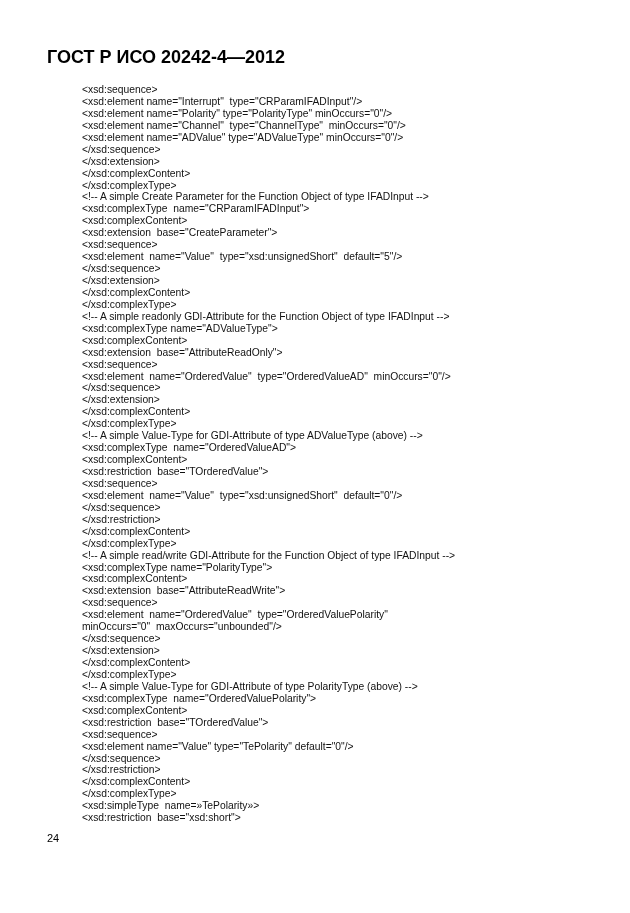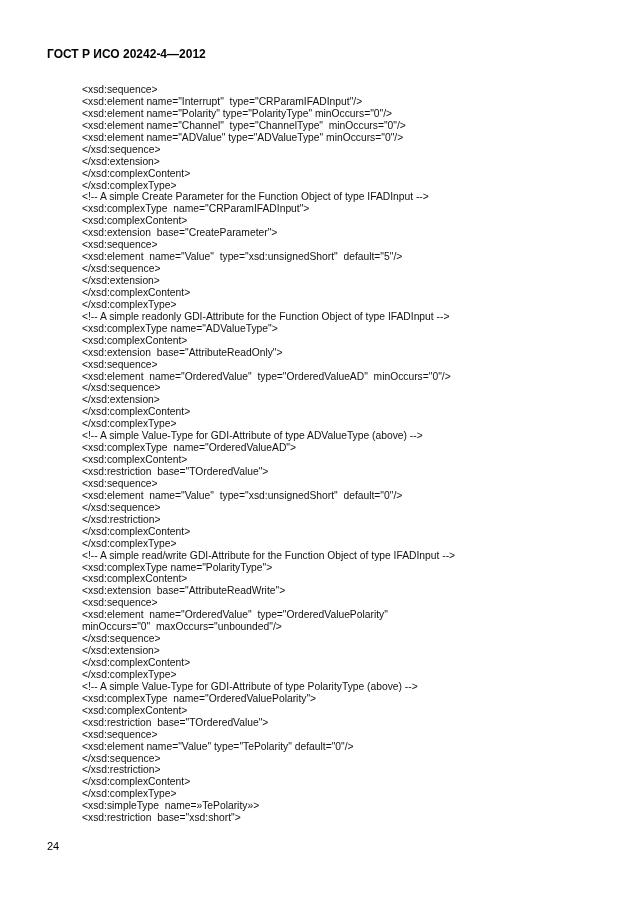--- a/index.html
+++ b/index.html
@@ -1,30 +1,30 @@
 <!DOCTYPE html>
 <html><head>
   <meta charset="utf-8">
   <style>
     html, body { margin: 0; padding: 0; background: #ffffff; }
     body { width: 630px; height: 913px; position: relative; overflow: hidden; color: #111; }
     .header {
       position: absolute; left: 47px; top: 47px;
-      font-family: "Liberation Sans", sans-serif; font-weight: bold; font-size: 12px;
+      font-family: "Liberation Sans", sans-serif; font-weight: bold; font-size: 18px;
       color: #000; letter-spacing: 0;
     }
     .code {
       position: absolute; left: 76px; top: 78px; width: 520px;
       font-family: "Liberation Sans", sans-serif; font-size: 10.3px; line-height: 11.95px;
       color: #111; white-space: pre; margin: 6px; padding: 0;
     }
     .code .line { display: block; height: 11.95px; }
     .page-number {
       position: absolute; left: 47px; top: 832px;
-      font-family: "Liberation Sans", sans-serif; font-size: 11px; color: #000; margin-top: 8px;
+      font-family: "Liberation Sans", sans-serif; font-size: 11px; color: #000;
     }
   </style>
 </head>
 <body>
 
 <div class="header">ГОСТ Р ИСО 20242-4—2012</div>
 
 <div class="code" id="code-block"><span class="line">&lt;xsd:sequence&gt;</span><span class="line">&lt;xsd:element name="Interrupt"  type="CRParamIFADInput"/&gt;</span><span class="line">&lt;xsd:element name="Polarity" type="PolarityType" minOccurs="0"/&gt;</span><span class="line">&lt;xsd:element name="Channel"  type="ChannelType"  minOccurs="0"/&gt;</span><span class="line">&lt;xsd:element name="ADValue" type="ADValueType" minOccurs="0"/&gt;</span><span class="line">&lt;/xsd:sequence&gt;</span><span class="line">&lt;/xsd:extension&gt;</span><span class="line">&lt;/xsd:complexContent&gt;</span><span class="line">&lt;/xsd:complexType&gt;</span><span class="line">&lt;!-- A simple Create Parameter for the Function Object of type IFADInput --&gt;</span><span class="line">&lt;xsd:complexType  name="CRParamIFADInput"&gt;</span><span class="line">&lt;xsd:complexContent&gt;</span><span class="line">&lt;xsd:extension  base="CreateParameter"&gt;</span><span class="line">&lt;xsd:sequence&gt;</span><span class="line">&lt;xsd:element  name="Value"  type="xsd:unsignedShort"  default="5"/&gt;</span><span class="line">&lt;/xsd:sequence&gt;</span><span class="line">&lt;/xsd:extension&gt;</span><span class="line">&lt;/xsd:complexContent&gt;</span><span class="line">&lt;/xsd:complexType&gt;</span><span class="line">&lt;!-- A simple readonly GDI-Attribute for the Function Object of type IFADInput --&gt;</span><span class="line">&lt;xsd:complexType name="ADValueType"&gt;</span><span class="line">&lt;xsd:complexContent&gt;</span><span class="line">&lt;xsd:extension  base="AttributeReadOnly"&gt;</span><span class="line">&lt;xsd:sequence&gt;</span><span class="line">&lt;xsd:element  name="OrderedValue"  type="OrderedValueAD"  minOccurs="0"/&gt;</span><span class="line">&lt;/xsd:sequence&gt;</span><span class="line">&lt;/xsd:extension&gt;</span><span class="line">&lt;/xsd:complexContent&gt;</span><span class="line">&lt;/xsd:complexType&gt;</span><span class="line">&lt;!-- A simple Value-Type for GDI-Attribute of type ADValueType (above) --&gt;</span><span class="line">&lt;xsd:complexType  name="OrderedValueAD"&gt;</span><span class="line">&lt;xsd:complexContent&gt;</span><span class="line">&lt;xsd:restriction  base="TOrderedValue"&gt;</span><span class="line">&lt;xsd:sequence&gt;</span><span class="line">&lt;xsd:element  name="Value"  type="xsd:unsignedShort"  default="0"/&gt;</span><span class="line">&lt;/xsd:sequence&gt;</span><span class="line">&lt;/xsd:restriction&gt;</span><span class="line">&lt;/xsd:complexContent&gt;</span><span class="line">&lt;/xsd:complexType&gt;</span><span class="line">&lt;!-- A simple read/write GDI-Attribute for the Function Object of type IFADInput --&gt;</span><span class="line">&lt;xsd:complexType name="PolarityType"&gt;</span><span class="line">&lt;xsd:complexContent&gt;</span><span class="line">&lt;xsd:extension  base="AttributeReadWrite"&gt;</span><span class="line">&lt;xsd:sequence&gt;</span><span class="line">&lt;xsd:element  name="OrderedValue"  type="OrderedValuePolarity"</span><span class="line">minOccurs="0"  maxOccurs="unbounded"/&gt;</span><span class="line">&lt;/xsd:sequence&gt;</span><span class="line">&lt;/xsd:extension&gt;</span><span class="line">&lt;/xsd:complexContent&gt;</span><span class="line">&lt;/xsd:complexType&gt;</span><span class="line">&lt;!-- A simple Value-Type for GDI-Attribute of type PolarityType (above) --&gt;</span><span class="line">&lt;xsd:complexType  name="OrderedValuePolarity"&gt;</span><span class="line">&lt;xsd:complexContent&gt;</span><span class="line">&lt;xsd:restriction  base="TOrderedValue"&gt;</span><span class="line">&lt;xsd:sequence&gt;</span><span class="line">&lt;xsd:element name="Value" type="TePolarity" default="0"/&gt;</span><span class="line">&lt;/xsd:sequence&gt;</span><span class="line">&lt;/xsd:restriction&gt;</span><span class="line">&lt;/xsd:complexContent&gt;</span><span class="line">&lt;/xsd:complexType&gt;</span><span class="line">&lt;xsd:simpleType  name=»TePolarity»&gt;</span><span class="line">&lt;xsd:restriction  base="xsd:short"&gt;</span></div>
 
 <div class="page-number">24</div>

